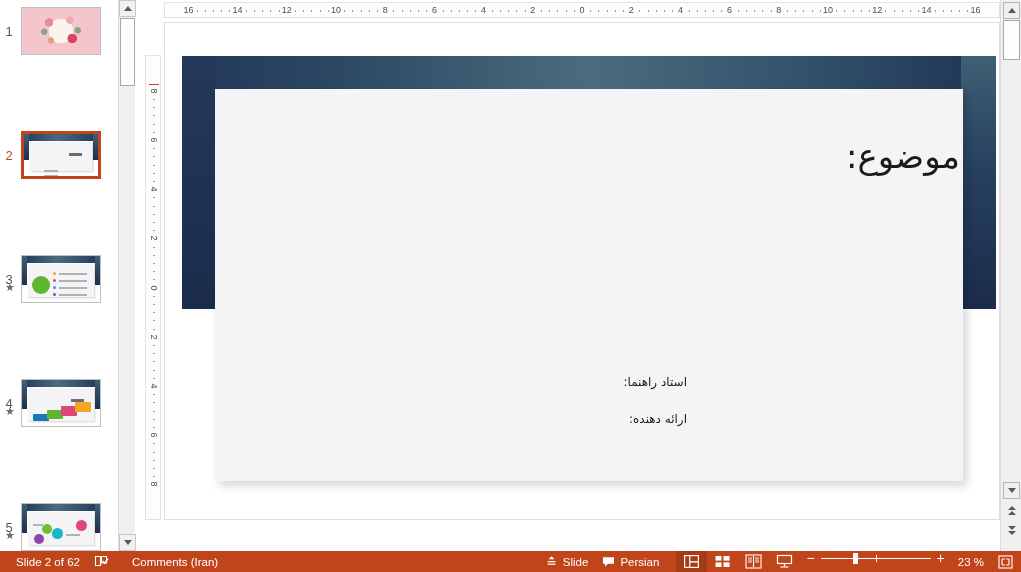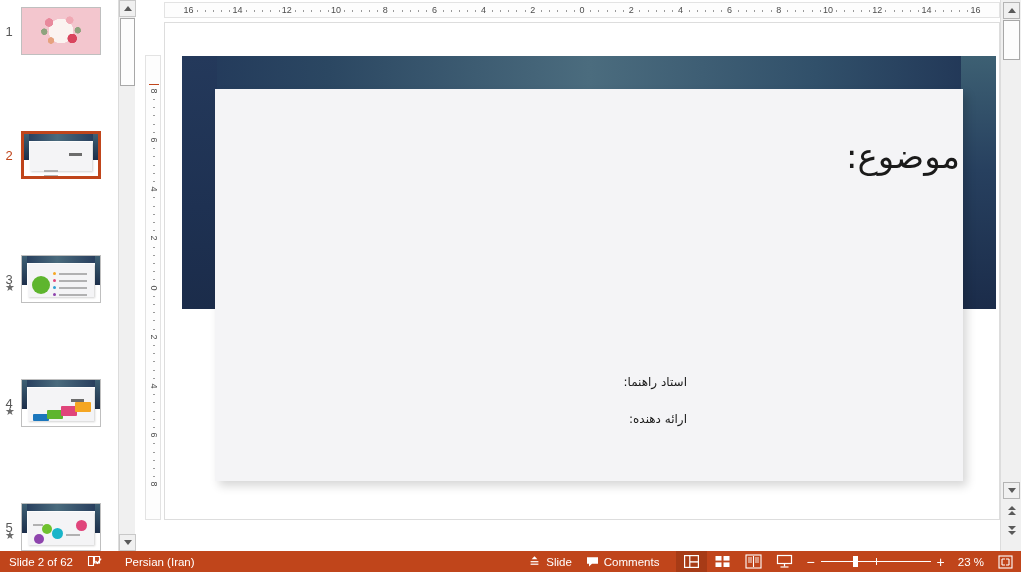--- a/index.html
+++ b/index.html
@@ -189,21 +189,21 @@
   .dbl-arrow {
     position: absolute; left: 2px; width: 17px; height: 17px;
     display: flex; flex-direction: column; align-items: center; justify-content: center;
     gap: 1px; background: #f0f0f0;
   }
 
   
   #status-bar {
     position: absolute; left: 0; bottom: 0; width: 1021px; height: 21px;
     background: #c0451b; color: #ffffff;
-    display: flex; align-items: center; font-size: 11.5px;
+    display: flex; align-items: flex-start; font-size: 11.5px; padding-left: 7px;
   }
   .sb-item { display: flex; align-items: center; height: 21px; padding: 0 7px; white-space: nowrap; }
   .sb-item.hl { background: #a73b16; }
   #sb-slide-count { padding-left: 9px; }
   #sb-lang { padding-left: 16px; }
   .sb-spacer { flex: 1; }
   .ico { display: inline-block; vertical-align: middle; }
   .vb { width: 17px; height: 15px; position: relative; }
 
   
@@ -525,39 +525,39 @@
 
     <div class="sb-item">
       <svg class="ico" width="15" height="13" viewBox="0 0 15 13">
         <path d="M1.5 1.5 h5 v9 h-5 z" fill="none" stroke="#fff" stroke-width="1.1"></path>
         <path d="M7.5 1.5 h5 v6.5 h-5 z" fill="none" stroke="#fff" stroke-width="1.1"></path>
         <path d="M8.5 6 l2 2.2 l3.6 -4.6" fill="none" stroke="#fff" stroke-width="1.4"></path>
       </svg>
     </div>
 
     <div class="sb-item" id="sb-lang">
-      <span>Persian (Iran)</span>
+      <span>Comments (Iran)</span>
     </div>
 
     <div class="sb-spacer"></div>
 
     <div class="sb-item">
       <svg class="ico" width="13" height="13" viewBox="0 0 13 13" style="margin-right:5px">
         <path d="M6.5 1.3 L3.6 4.3 h5.8 z" fill="#fff"></path>
         <rect x="2.6" y="6.1" width="7.8" height="1.2" fill="#fff"></rect>
         <rect x="2.6" y="8.6" width="7.8" height="1.2" fill="#fff"></rect>
       </svg>
       <span>Slide</span>
     </div>
 
     <div class="sb-item">
       <svg class="ico" width="13" height="12" viewBox="0 0 13 12" style="margin-right:5px">
         <path d="M1 1.2 h11 v6.6 h-6 l-3 2.8 v-2.8 h-2 z" fill="#fff"></path>
       </svg>
-      <span>Comments</span>
+      <span>Persian</span>
     </div>
 
     <div class="sb-item hl" style="margin-left:10px">
       <svg class="vb" viewBox="0 0 17 15">
         <rect x="1" y="1" width="15" height="13" fill="#fff"></rect>
         <rect x="2.2" y="2.2" width="4" height="10.6" fill="#a73b16"></rect>
         <rect x="7.4" y="2.2" width="7.4" height="5" fill="#a73b16"></rect>
         <rect x="7.4" y="8.6" width="7.4" height="4.2" fill="#a73b16"></rect>
       </svg>
     </div>

